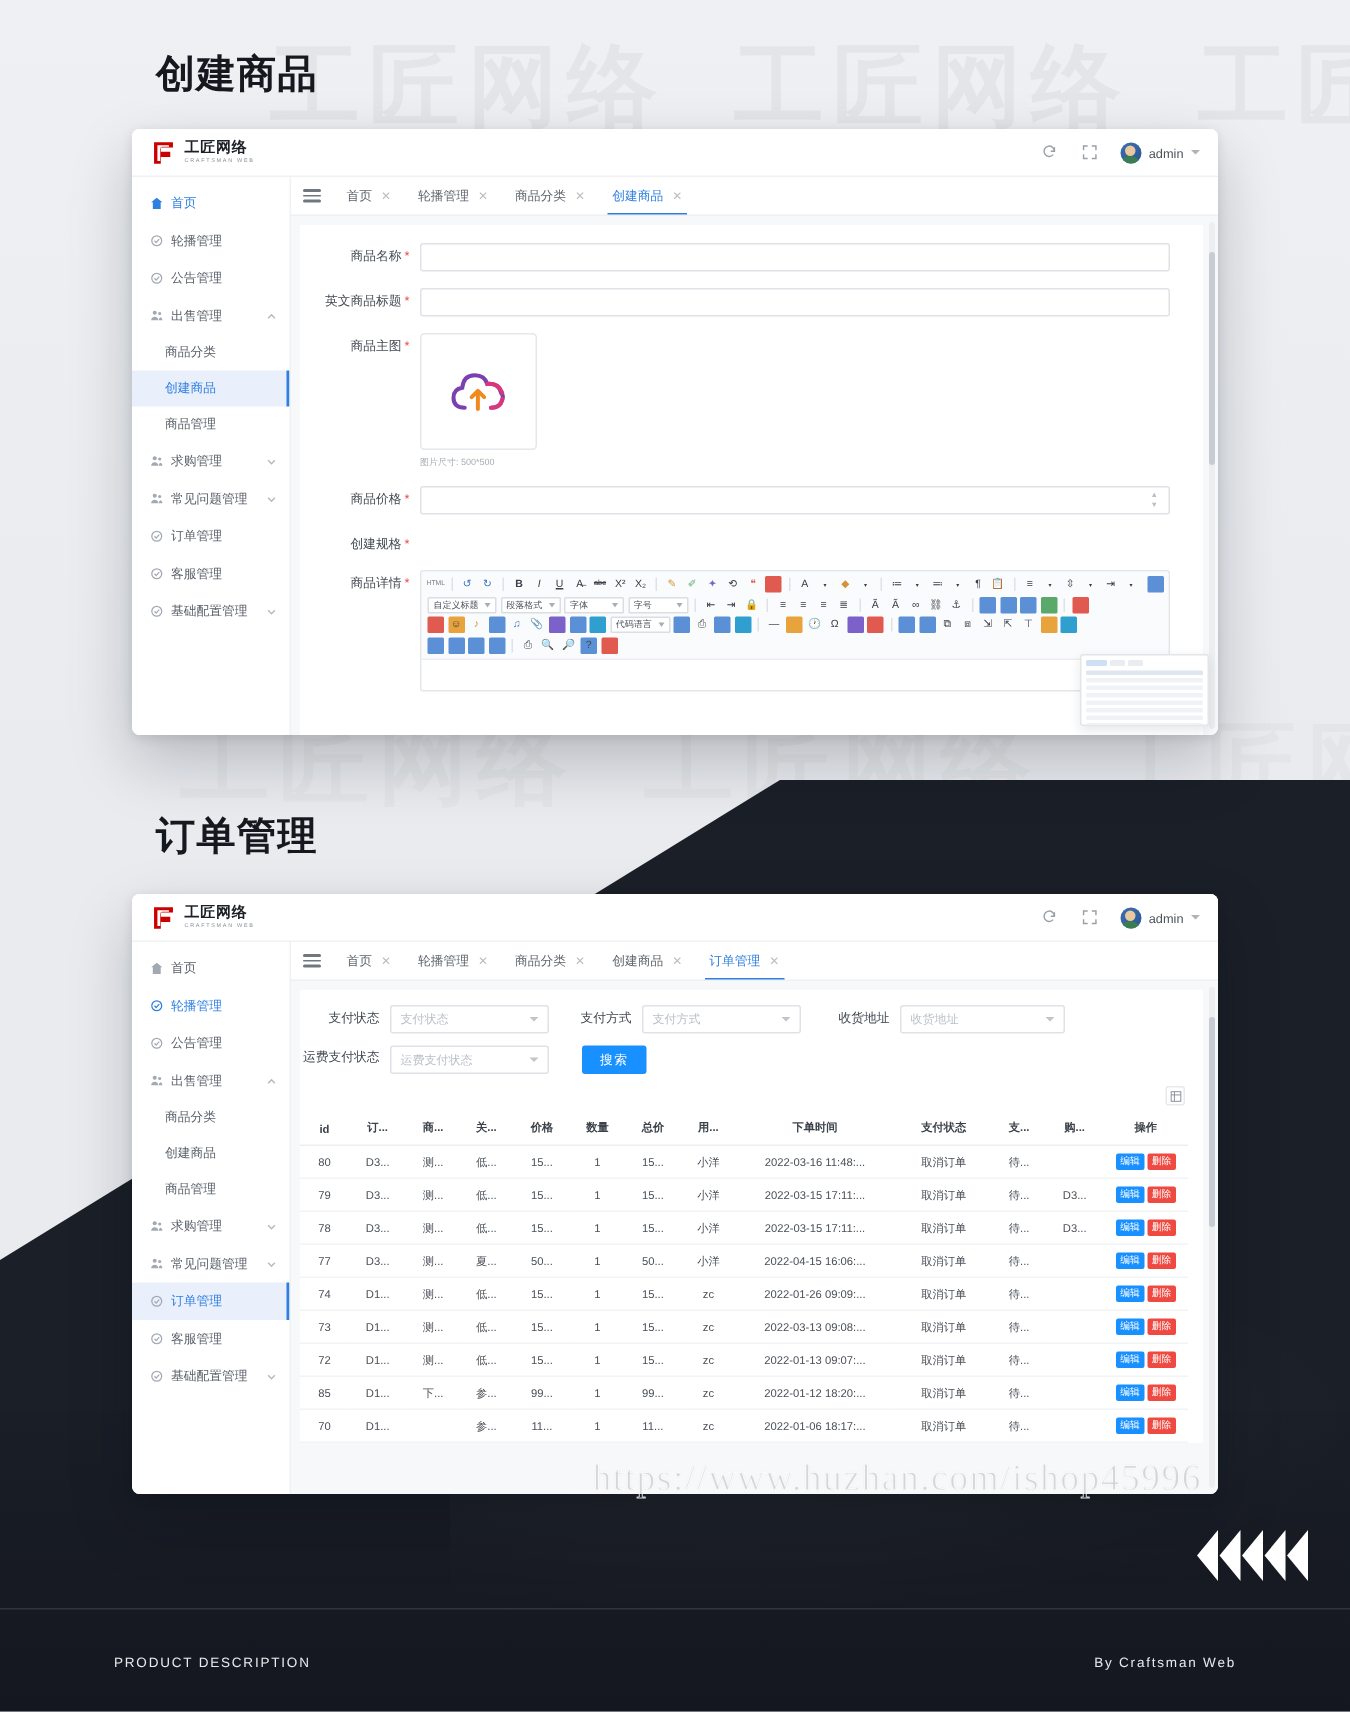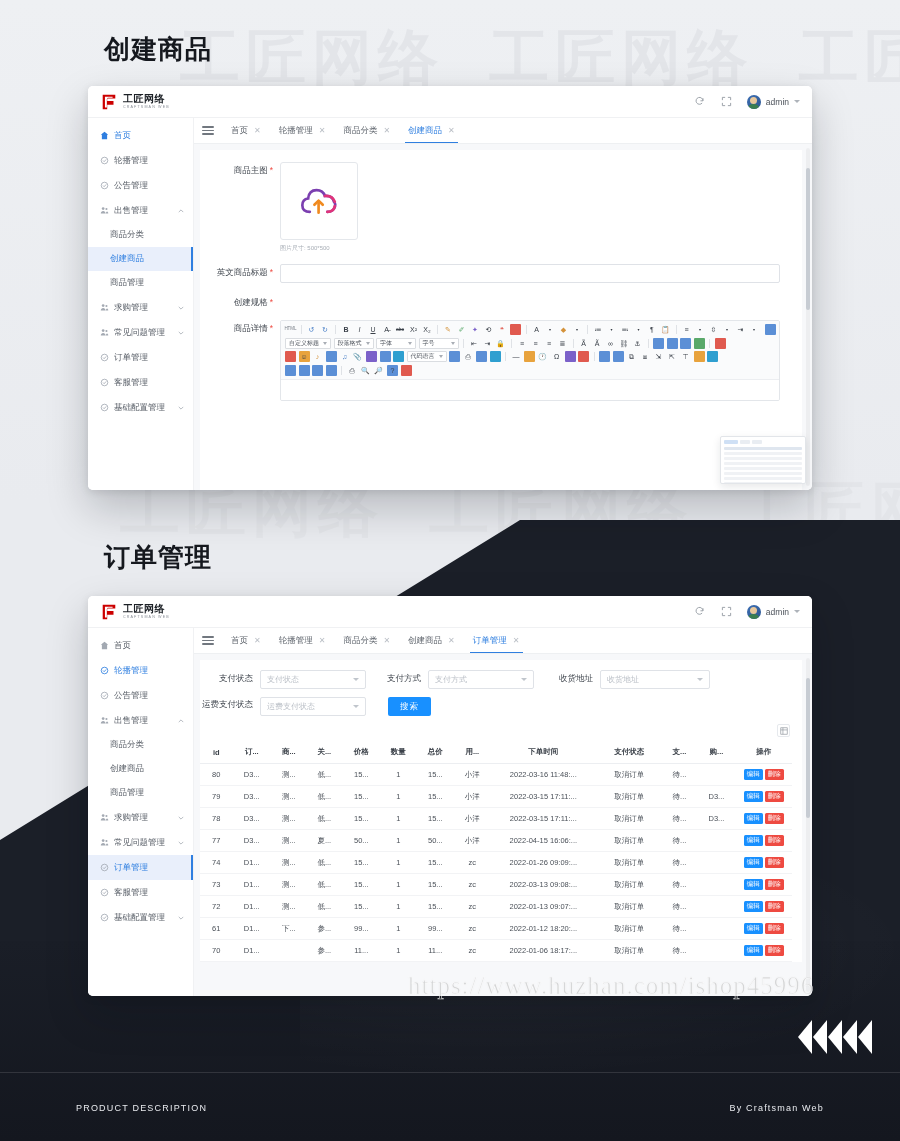--- a/index.html
+++ b/index.html
@@ -355,21 +355,21 @@
   }
   .op-edit, .op-del {
     display: inline-block; font-size: 6.5px; color: #fff;
     padding: 1px 3px; border-radius: 1.5px; margin: 0 1px;
   }
   .op-edit { background: #1890ff; }
   .op-del { background: #ee4a41; }
 
   
   .url-watermark {
-    position: absolute; left: 408px; top: 972px;
+    position: absolute; left: 395px; top: 972px;
     font-family: "Liberation Serif", "DejaVu Serif", serif;
     font-size: 25px; letter-spacing: 1px;
     color: transparent;
     -webkit-text-stroke: 0.7px rgba(255,255,255,0.78);
     white-space: nowrap;
     text-shadow: 0 0 1px rgba(0,0,0,0.15);
   }
   .arrows {
     position: absolute; right: 28px; top: 1020px;
     display: flex; gap: 1px;
@@ -583,20 +583,37 @@
         </div>
         <div class="tab is-active">
           <span>创建商品</span>
           <span class="tab-x">✕</span>
         </div>
       </div>
 
       <div class="scroller">
         <div class="form-card">
 
+          <div class="form-row">
+            <div class="form-label">
+              <span>商品名称</span><span class="req">*</span>
+            </div>
+            <div class="form-ctrl">
+              <div class="inp"></div>
+            </div>
+          </div>
+
+          <div class="form-row">
+            <div class="form-label">
+              <span>英文商品标题</span><span class="req">*</span>
+            </div>
+            <div class="form-ctrl">
+              <div class="inp"></div>
+            </div>
+          </div>
 
           <div class="form-row">
             <div class="form-label">
               <span>商品主图</span><span class="req">*</span>
             </div>
             <div class="form-ctrl">
               <div class="upload-box">
                 <svg viewBox="0 0 48 40" width="40" height="34">
                   <path d="M13 33 Q4 33 4 25 Q4 18 11 17 Q12 7 21 7 Q29 7 31 14 Q40 13 42 21 Q45 24 42 29 Q40 33 34 33" fill="none" stroke="#7b3fb0" stroke-width="3.2" stroke-linecap="round"></path>
                   <path d="M34 33 Q42 33 43 26" fill="none" stroke="#e0347a" stroke-width="3.2" stroke-linecap="round"></path>
@@ -604,27 +621,32 @@
                   <path d="M23.5 34 V20" stroke="#f08a1f" stroke-width="3.2" stroke-linecap="round"></path>
                   <path d="M18.5 24.5 L23.5 19.5 L28.5 24.5" fill="none" stroke="#f08a1f" stroke-width="3.2" stroke-linecap="round" stroke-linejoin="round"></path>
                 </svg>
               </div>
               <div class="upload-hint">图片尺寸: 500*500</div>
             </div>
           </div>
 
           <div class="form-row">
             <div class="form-label">
-              <span>英文商品标题</span><span class="req">*</span>
+              <span>商品价格</span><span class="req">*</span>
             </div>
             <div class="form-ctrl">
-              <div class="inp"></div>
+              <div class="inp">
+                <span></span>
+                <span class="inp-spin">
+                    <i>▲</i>
+                    <i>▼</i>
+                  </span>
+              </div>
             </div>
           </div>
-
 
 
           <div class="form-row">
             <div class="form-label">
               <span>创建规格</span><span class="req">*</span>
             </div>
           </div>
 
           <div class="form-row">
             <div class="form-label">
@@ -1178,21 +1200,21 @@
                   <td>1</td>
                   <td>15...</td>
                   <td>zc</td>
                   <td>2022-01-13 09:07:...</td>
                   <td>取消订单</td>
                   <td>待...</td>
                   <td></td>
                   <td><span class="op-edit">编辑</span><span class="op-del">删除</span></td>
                 </tr>
                 <tr>
-                  <td>61</td>
+                  <td>85</td>
                   <td>D1...</td>
                   <td>下...</td>
                   <td>参...</td>
                   <td>99...</td>
                   <td>1</td>
                   <td>99...</td>
                   <td>zc</td>
                   <td>2022-01-12 18:20:...</td>
                   <td>取消订单</td>
                   <td>待...</td>

